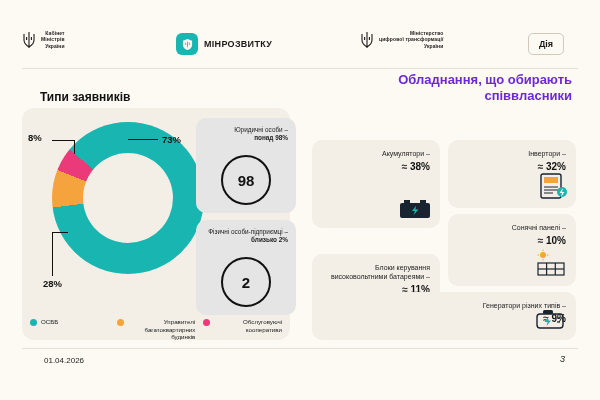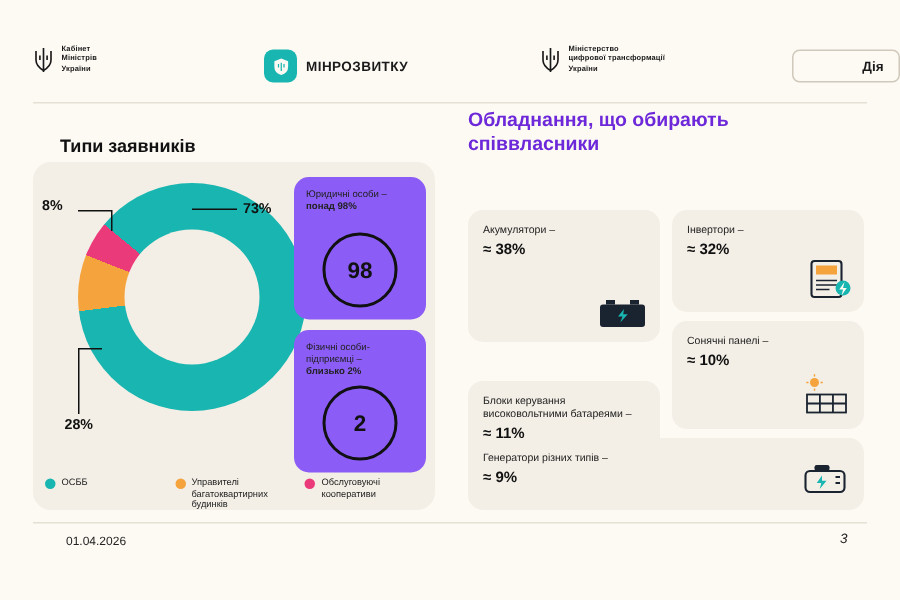--- a/index.html
+++ b/index.html
@@ -12,20 +12,21 @@
     height: 400px;
     font-family: "Liberation Sans", sans-serif;
     overflow: hidden;
   }
   .slide {
     position: relative;
     width: 600px;
     height: 400px;
     background: #fdfaf4;
     box-sizing: border-box;
+    text-align: right;
   }
   
   .header {
     position: absolute;
     left: 22px;
     top: 22px;
     width: 556px;
     height: 46px;
     border-bottom: 1px solid #e6e0d4;
     display: flex;
@@ -55,21 +56,21 @@
     background: #19b5b0;
     display: flex; align-items: center; justify-content: center;
   }
   .logo-2 .nm { font-size: 9px; font-weight: bold; color: #1a1a1a; letter-spacing: 0.3px;}
   .logo-3 { position: absolute; left: 360px; top: 30px; }
   .logo-4 {
     position: absolute; left: 528px; top: 33px;
     width: 34px; height: 20px;
     border: 1px solid #cfc8bb; border-radius: 5px;
     display:flex; align-items:center; justify-content:center;
-    font-size: 9px; font-weight: bold; color:#1a1a1a;padding-left:36px;
+    font-size: 9px; font-weight: bold; color:#1a1a1a;
   }
 
   
   .left-title {
     position: absolute;
     left: 40px; top: 90px;
     font-size: 12px; font-weight: bold; color: #111;
   }
   .left-card {
     position: absolute;
@@ -118,22 +119,22 @@
     display: flex;
     gap: 8px;
   }
   .legend-item { display: flex; gap: 4px; align-items: flex-start; width: 80px; }
   .legend-dot { width: 7px; height: 7px; border-radius: 50%; margin-top: 1px; flex: 0 0 auto;}
   .legend-txt { font-size: 6.2px; line-height: 7.6px; color: #222; }
 
   
   .stat {
     position: absolute;
-    width: 88px;
-    background: #8b5cf6;
+    width: 100px;
+    background: #e5e5e5;
     border-radius: 10px;
     padding: 8px 8px 10px 8px;
     box-sizing: border-box;
   }
   .stat-1 { left: 196px; top: 118px; height: 95px; }
   .stat-2 { left: 196px; top: 220px; height: 95px; }
   .stat-title { font-size: 6.4px; line-height: 8px; color: #222; }
   .stat-title b { font-weight: bold; }
   .ring {
     position: absolute;

